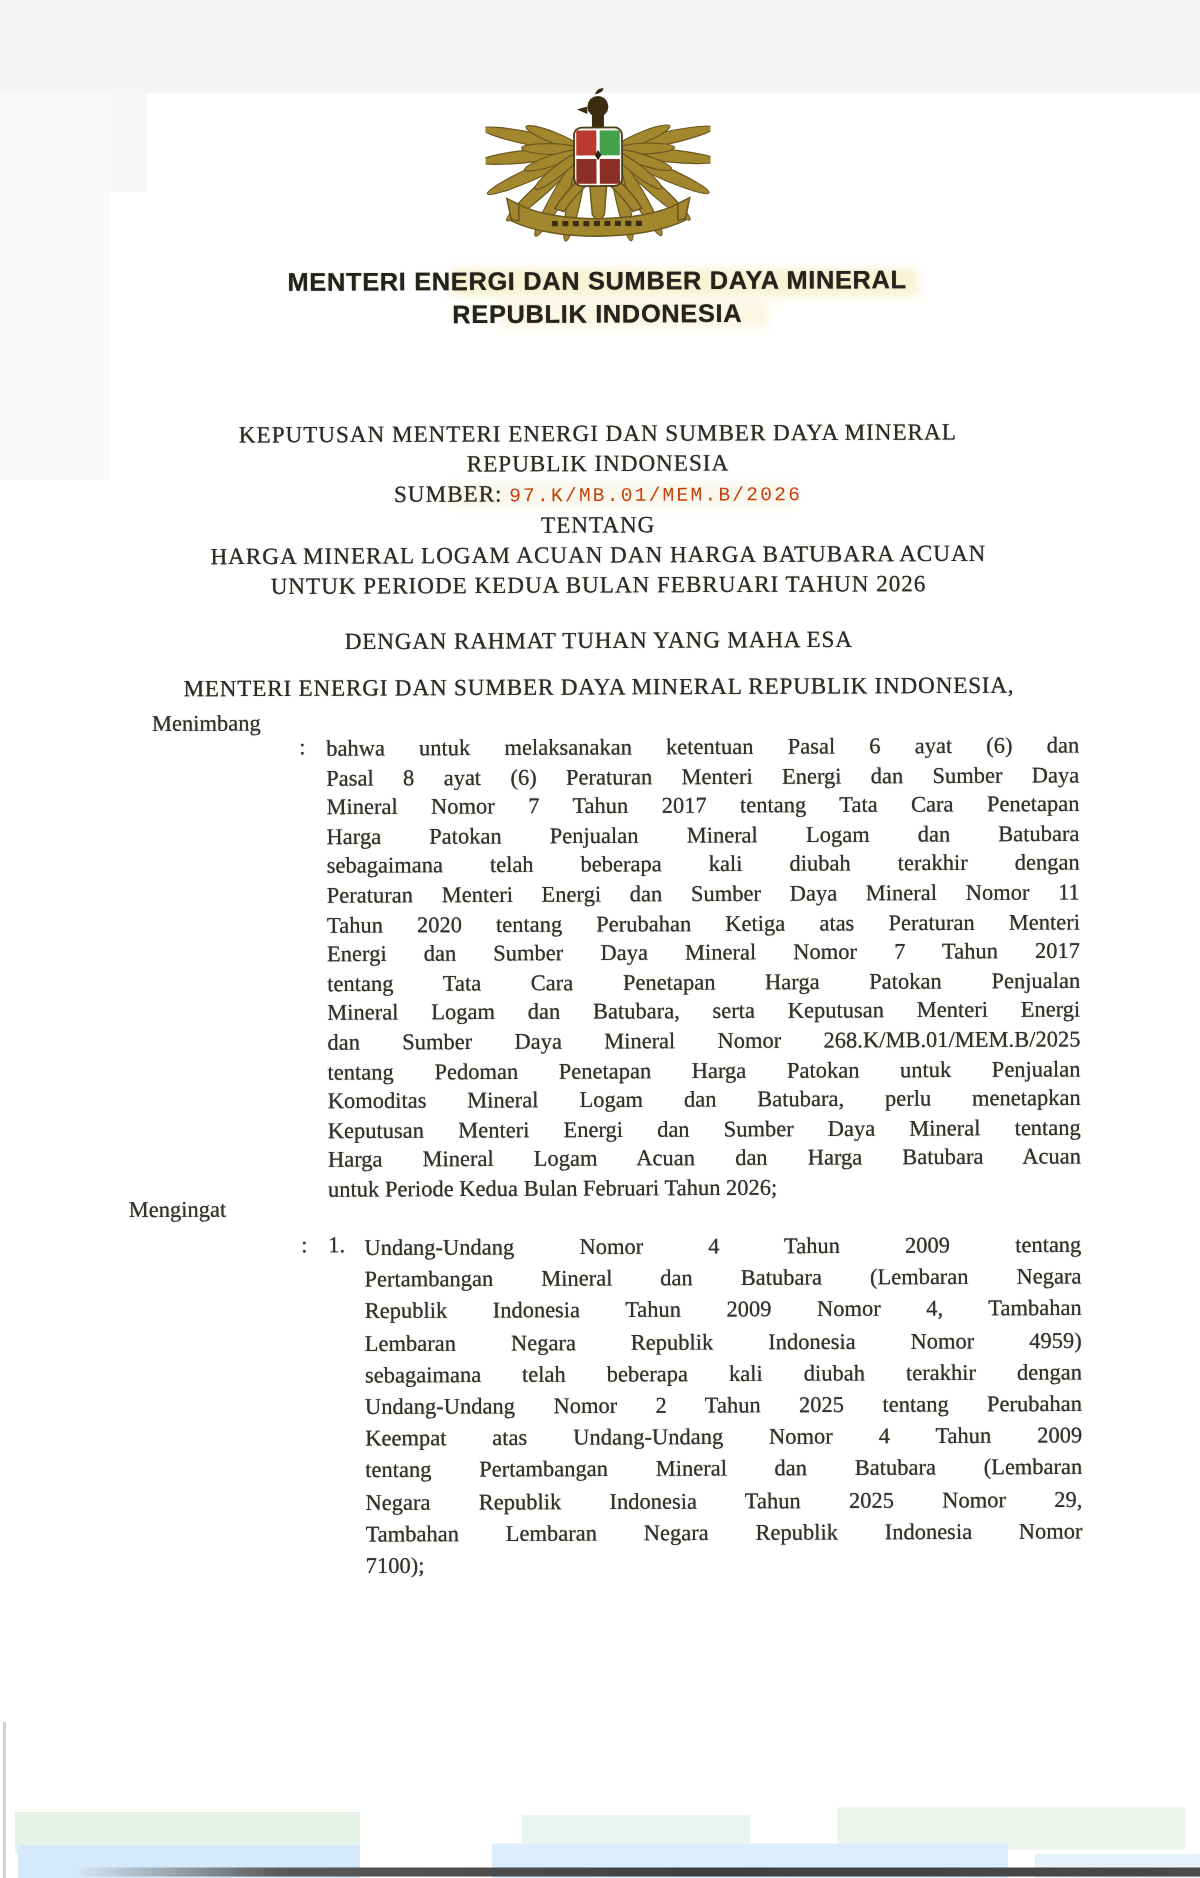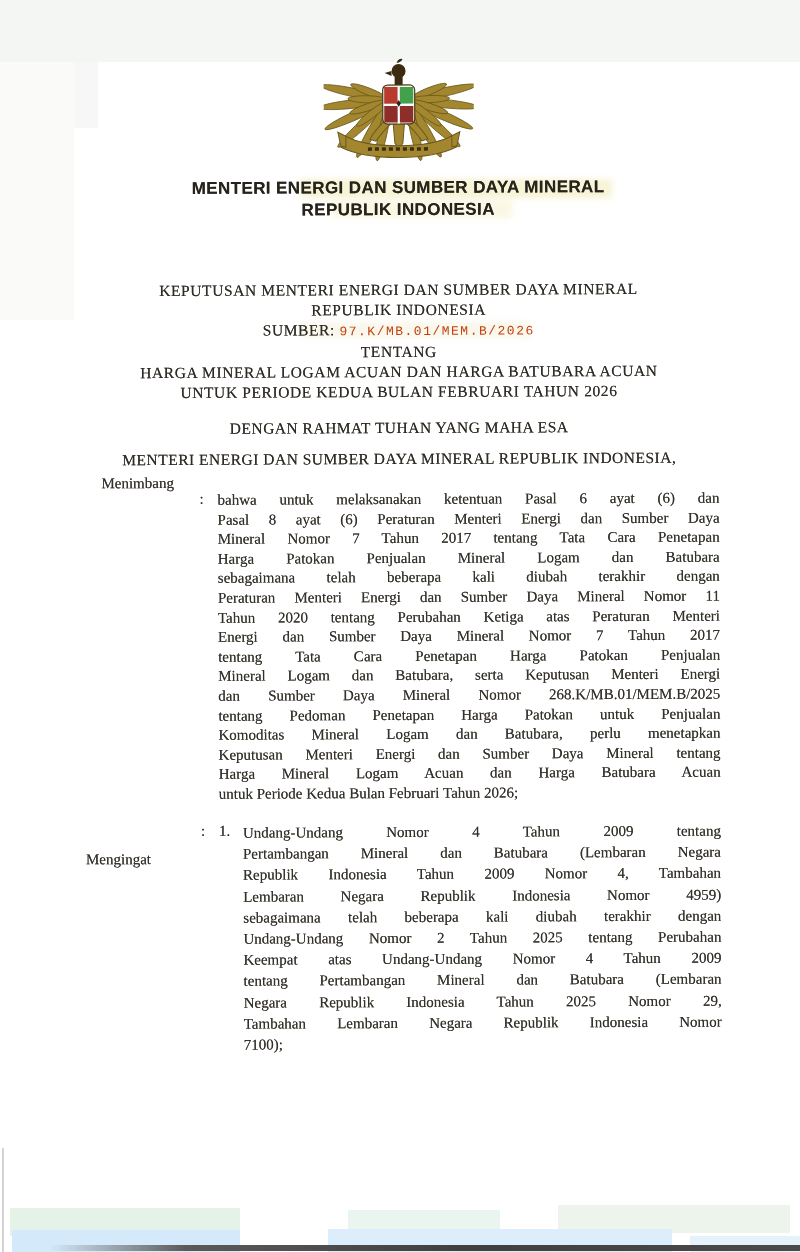--- a/index.html
+++ b/index.html
@@ -50,21 +50,21 @@
   }
   .invocation { top:419px; font-size:15.5px; letter-spacing:0.5px; color:#2e2b25; }
   .authority  { top:450px; font-size:15.5px; letter-spacing:0.5px; color:#2e2b25; }
 
   .clause-label { position:absolute; font-size:15px; color:#34312a; }
   .sep { position:absolute; font-size:15px; color:#34312a; }
   .para { position:absolute; font-size:15px; color:#34312a; }
   .menimbang-label { left:85px; top:474px;margin-left:17px; }
   .menimbang-sep   { left:200px; top:490px; }
   .menimbang-para  { left:218px; top:490px; width:502px; line-height:19.6px; }
-  .mengingat-label { left:85px; top:850px; }
+  .mengingat-label { left:85px; top:798px; }
   .mengingat-sep   { left:200px; top:822px; }
   .mengingat-num   { position:absolute; left:218px; top:822px; font-size:15px; color:#34312a; }
   .mengingat-para  { left:242px; top:822px; width:478px; line-height:21.2px; }
 
   .jline { text-align:justify; text-align-last:justify; }
   .jline.last { text-align-last:left; }
 
   .emblem { position:absolute; left:326px; top:22px; width:150px; height:142px; }
 </style>
 </head>

